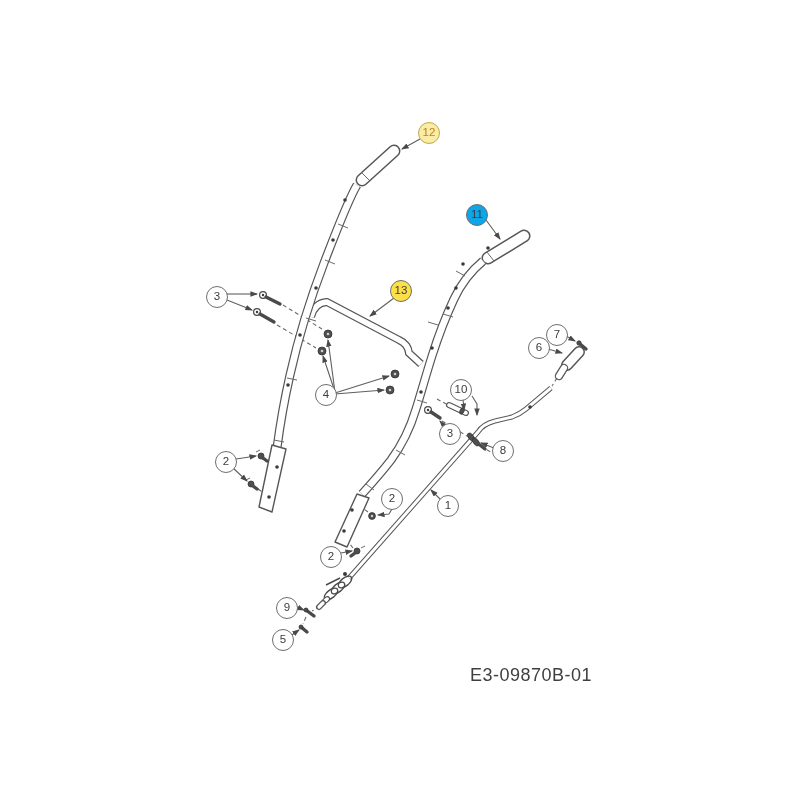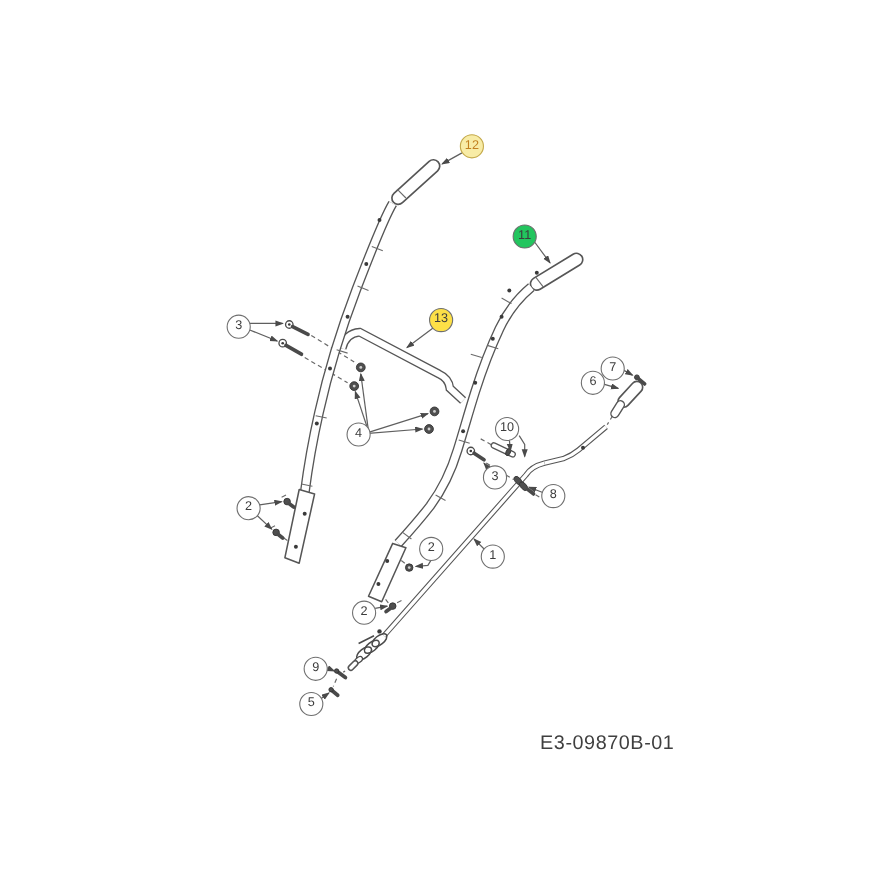--- a/index.html
+++ b/index.html
@@ -29,21 +29,21 @@
   .shaft{stroke:#4a4a4a;stroke-width:3.4;stroke-linecap:round;fill:none;}
   .spring{fill:none;stroke:#4a4a4a;stroke-width:1.4;}
   
   .callout{
     position:absolute;width:22px;height:22px;border-radius:50%;
     box-sizing:border-box;border:1.4px solid #6f6f6f;background:#ffffff;color:#3c3c3c;
     display:flex;align-items:center;justify-content:center;
     font-size:11.5px;line-height:1;cursor:pointer;
   }
   .part-number{
-    position:absolute;left:491px;top:665px;
+    position:absolute;left:470px;top:665px;
     font-size:18px;color:#3f3f3f;letter-spacing:0.5px;
   }
 </style>
 </head>
 <body>
 
 <div class="canvas">
 
   <svg class="drawing" width="800" height="800" viewBox="0 0 800 800">
     <defs>
@@ -240,21 +240,21 @@
       <line class="leader" x1="233" y1="468" x2="247" y2="481" marker-end="url(#arr)"></line>
       <path class="leader" d="M392,509 L389,514 L378,515" marker-end="url(#arr)"></path>
       <line class="leader" x1="341" y1="553" x2="352" y2="551" marker-end="url(#arr)"></line>
       <line class="leader" x1="297" y1="607" x2="304" y2="610" marker-end="url(#arr)"></line>
       <line class="leader" x1="292" y1="635" x2="299" y2="630" marker-end="url(#arr)"></line>
     </g>
   </svg>
 
   <div style="position:absolute;left:0;top:0;width:800px;height:800px;">
       <div class="callout" style="background: rgb(248, 236, 166); border-color: rgb(196, 169, 74); color: rgb(194, 129, 32); left: 418px; top: 122px;">12</div>
-      <div class="callout" style="background: #22c55e; border-color: rgb(111, 111, 111); color: rgb(60, 60, 60); left: 466px; top: 204px;">11</div>
+      <div class="callout" style="background: #0ea5e9; border-color: rgb(111, 111, 111); color: rgb(60, 60, 60); left: 466px; top: 204px;">11</div>
       <div class="callout" style="background: #fde047; border-color: rgb(111, 111, 111); color: rgb(60, 60, 60); left: 390px; top: 280px;">13</div>
       <div class="callout" style="background: rgb(255, 255, 255); border-color: rgb(111, 111, 111); color: rgb(60, 60, 60); left: 206px; top: 286px;">3</div>
       <div class="callout" style="background: rgb(255, 255, 255); border-color: rgb(111, 111, 111); color: rgb(60, 60, 60); left: 315px; top: 384px;">4</div>
       <div class="callout" style="background: rgb(255, 255, 255); border-color: rgb(111, 111, 111); color: rgb(60, 60, 60); left: 546px; top: 324px;">7</div>
       <div class="callout" style="background: rgb(255, 255, 255); border-color: rgb(111, 111, 111); color: rgb(60, 60, 60); left: 528px; top: 337px;">6</div>
       <div class="callout" style="background: rgb(255, 255, 255); border-color: rgb(111, 111, 111); color: rgb(60, 60, 60); left: 450px; top: 379px; text-align: right;">10</div>
       <div class="callout" style="background: rgb(255, 255, 255); border-color: rgb(111, 111, 111); color: rgb(60, 60, 60); left: 439px; top: 423px;">3</div>
       <div class="callout" style="background: rgb(255, 255, 255); border-color: rgb(111, 111, 111); color: rgb(60, 60, 60); left: 492px; top: 440px;">8</div>
       <div class="callout" style="background: rgb(255, 255, 255); border-color: rgb(111, 111, 111); color: rgb(60, 60, 60); left: 215px; top: 451px;">2</div>
       <div class="callout" style="background: rgb(255, 255, 255); border-color: rgb(111, 111, 111); color: rgb(60, 60, 60); left: 381px; top: 488px;">2</div>

